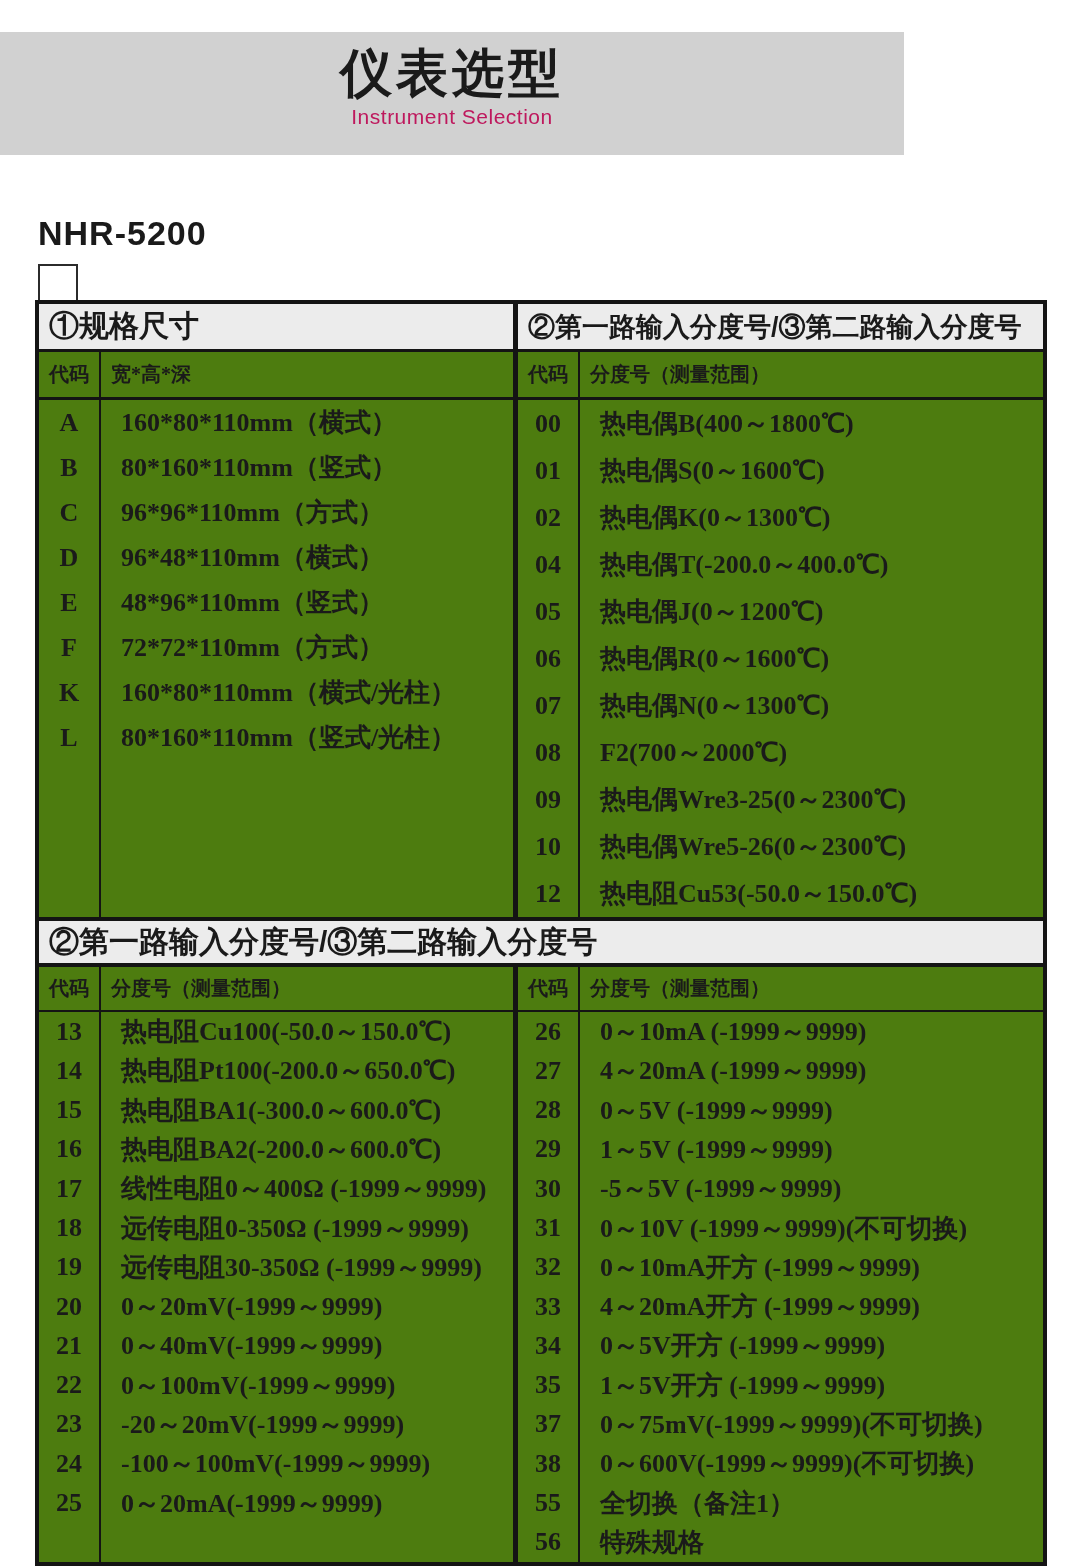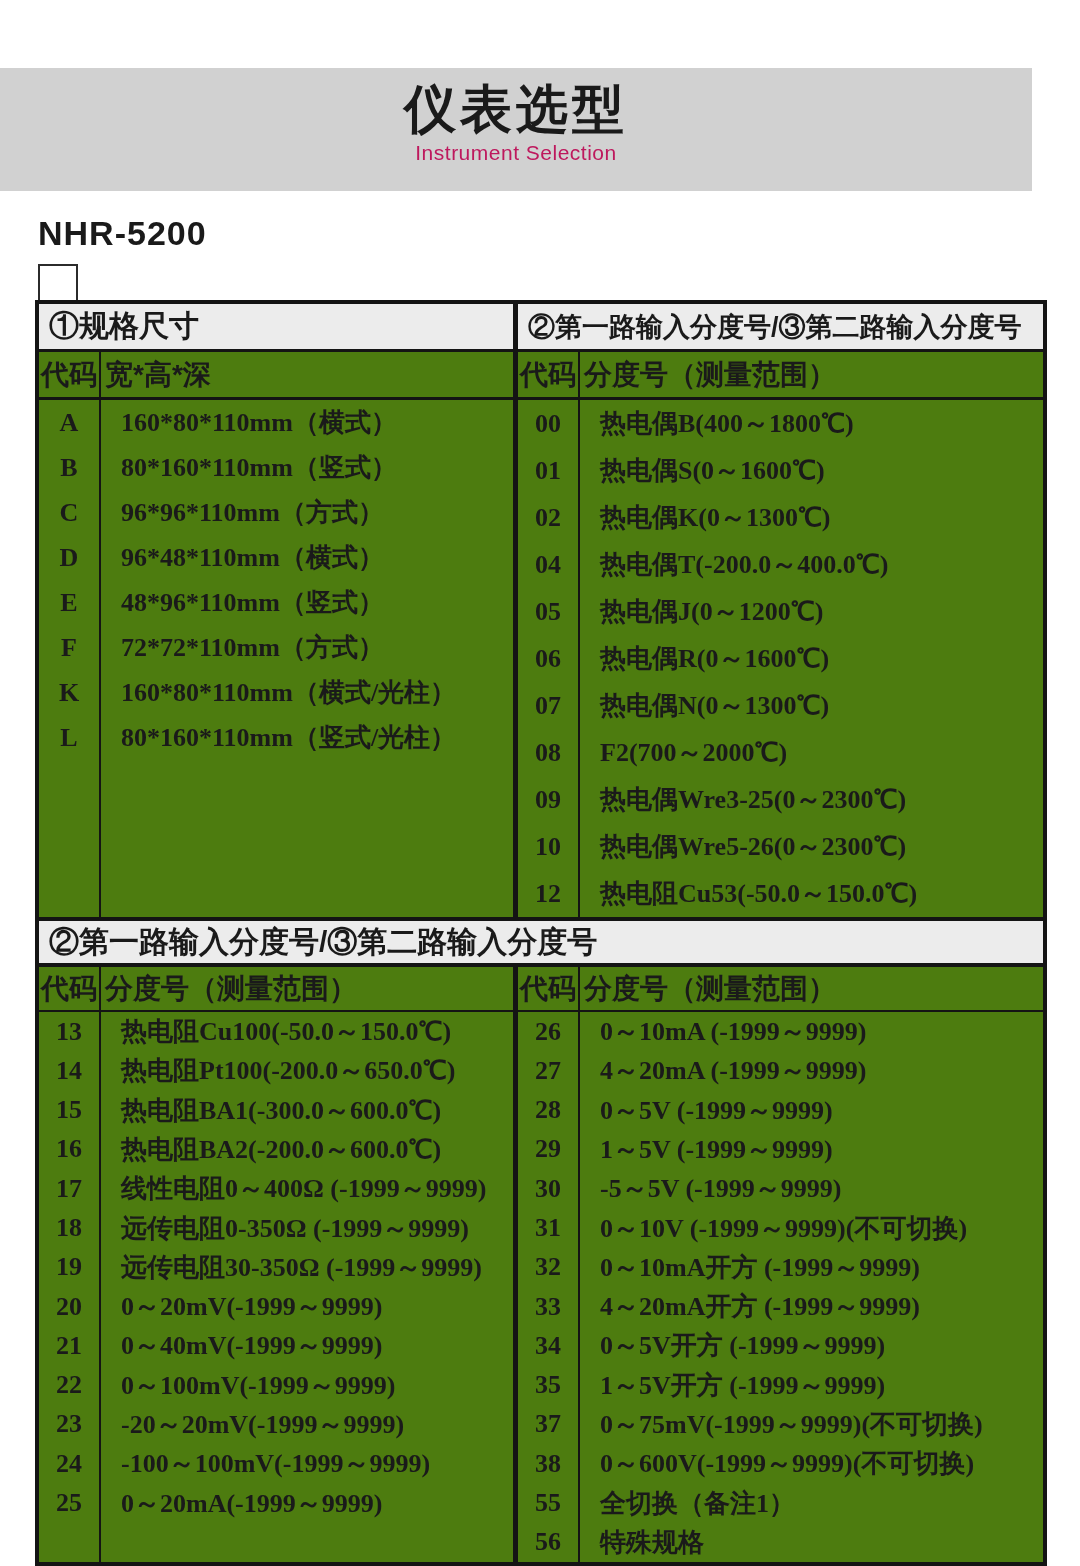--- a/index.html
+++ b/index.html
@@ -3,22 +3,22 @@
 <meta charset="utf-8">
 <style>
   html,body{margin:0;padding:0;}
   body{
     width:1080px;height:1566px;overflow:hidden;position:relative;
     background:#ffffff;color:#1a1a1a;
     font-family:"Liberation Sans",sans-serif;
   }
   
   .top-band{
-    position:absolute;left:0;top:32px;width:1032px;height:123px;
-    background:#d1d1d1;text-align:center;margin-top:36px;
+    position:absolute;left:0;top:32px;width:904px;height:123px;
+    background:#d1d1d1;text-align:center;
   }
   .page-title{
     margin-top:10px;font-size:52px;font-weight:bold;letter-spacing:4px;line-height:62px;
   }
   .page-subtitle{
     font-size:21px;color:#be185d;line-height:26px;letter-spacing:0.5px;
   }
   
   .model-line{
     position:absolute;left:38px;top:206px;width:1008px;
@@ -56,28 +56,28 @@
   }
   .half-right .sec-head{font-size:27px;}
   .mid-head{
     height:50px;flex:none;background:#ececec;
     border-top:4px solid #141414;border-bottom:4px solid #141414;box-sizing:border-box;
     display:flex;align-items:center;padding:0 10px;
     font-size:30px;font-weight:bold;white-space:nowrap;
   }
   .col-head{
     height:48px;flex:none;border-bottom:3px solid #141414;box-sizing:border-box;
-    display:flex;font-weight:bold;font-size:28px;
+    display:flex;font-weight:bold;font-size:20px;
   }
   .bottom-section .col-head{height:45px;border-bottom-width:2px;}
   .code-col{
     width:62px;flex:none;border-right:2px solid #141414;box-sizing:border-box;
     display:flex;align-items:center;justify-content:center;
   }
-  .val-col{flex:1;display:flex;align-items:center;padding-left:4px;white-space:nowrap;overflow:hidden;}
+  .val-col{flex:1;display:flex;align-items:center;padding-left:10px;white-space:nowrap;overflow:hidden;font-family:Liberation Serif, serif;}
   .rows{flex:1;display:flex;flex-direction:column;min-height:0;overflow:hidden;}
   .trow{display:flex;flex:none;min-height:0;}
   .rows-equal .trow{flex:1 1 0;}
   .rows-fixed .trow{height:45px;}
   .tfill{flex:1 1 0;}
   .rows-fixed .tfill{height:auto;}
   .tcode{
     width:62px;flex:none;border-right:2px solid #141414;box-sizing:border-box;
     display:flex;align-items:center;justify-content:center;
     font-family:"Liberation Serif",serif;font-size:26px;font-weight:bold;

